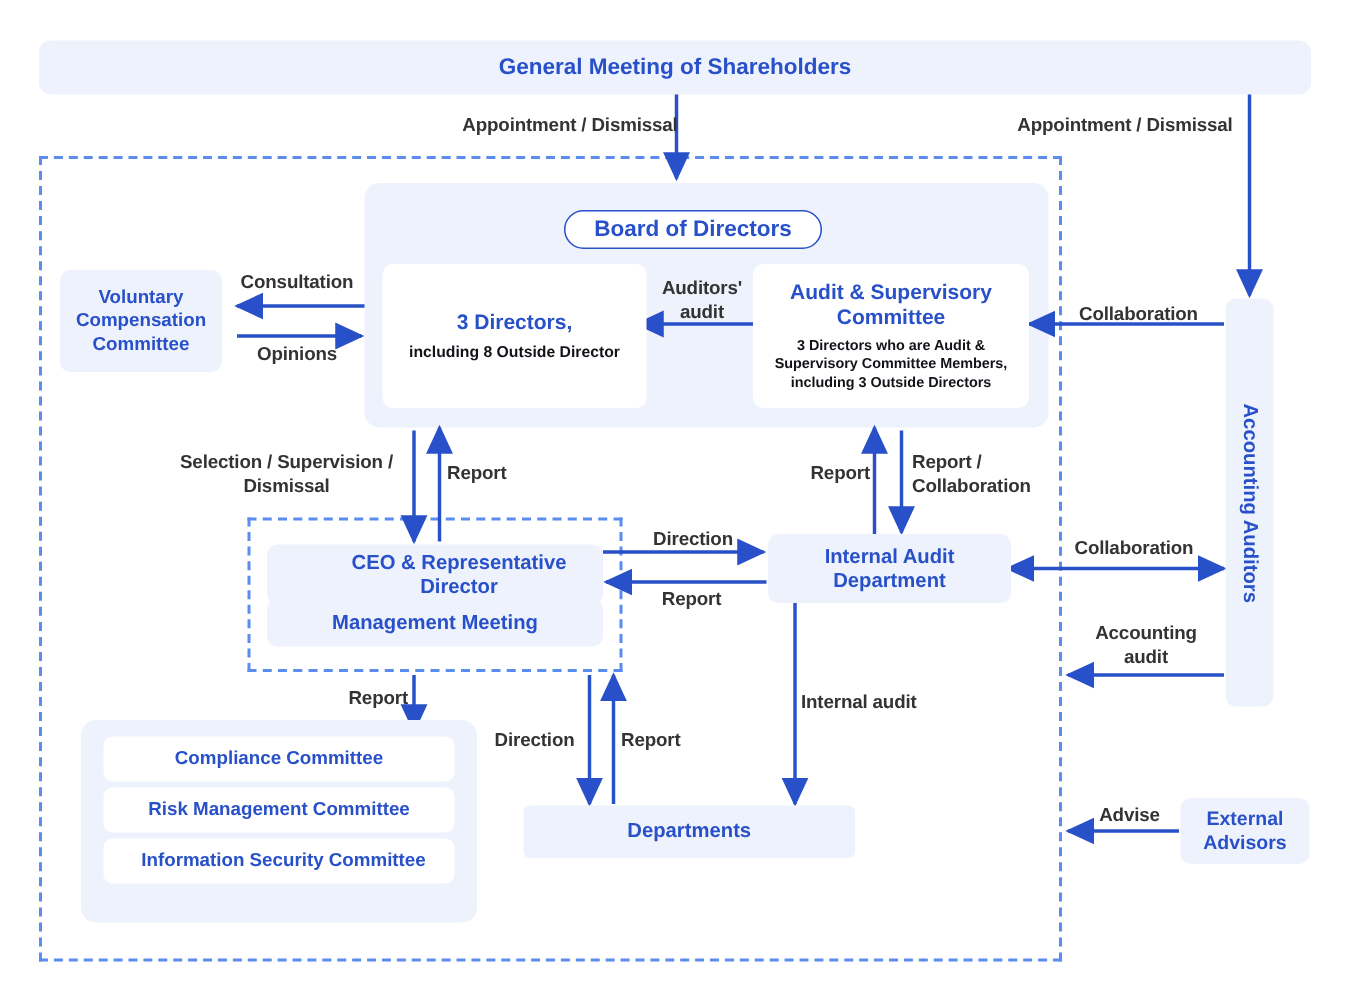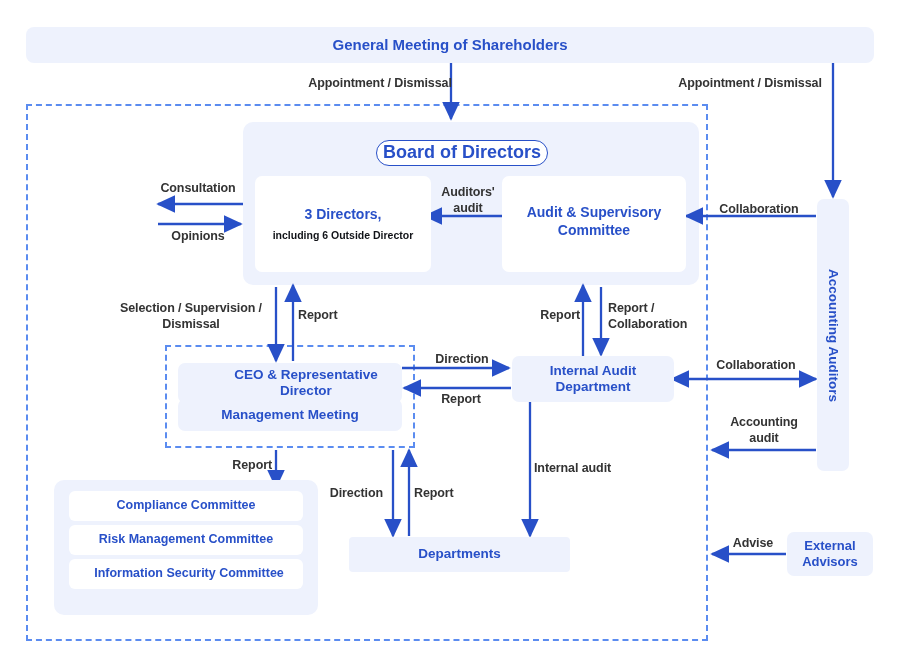--- a/index.html
+++ b/index.html
@@ -120,32 +120,36 @@
 
       <line x1="786" y1="554" x2="712" y2="554" marker-end="url(#ah)"></line>
     </g>
   </svg>
 
   <div class="node" style="left:26px; top:27px; width:848px; height:36px;">
     <span class="title" style="font-size:15px;">General Meeting of Shareholders</span>
   </div>
 
   <div class="node" style="left:376px; top:140px; width:172px; height:26px; background:#ffffff; border:1.8px solid #2850c8; border-radius:14px;">
-    <span class="title" style="font-size:18px;text-align:center;">Board of Directors</span>
+    <span class="title" style="font-size:15px;text-align:center;">Board of Directors</span>
   </div>
 
   <div class="node" style="left:255px; top:176px; width:176px; height:96px; background:#ffffff; border-radius:7px; padding:4px 8px;">
     <span class="title" style="font-size:14px; margin-bottom:6px;">3 Directors,</span>
-    <span class="sub" style="font-size:10.5px;">including 6 Outside Director</span>
+    <span class="sub" style="font-size:10.5px;">including 8 Outside Director</span>
   </div>
 
   <div class="node" style="left:502px; top:176px; width:184px; height:96px; background:#ffffff; border-radius:7px; padding:8px 9px;">
     <span class="title" style="font-size:14px; margin-bottom:5px;">Audit &amp; Supervisory Committee</span>
-  </div>
-
+    <span class="sub" style="font-size:9.6px;">3 Directors who are Audit &amp; Supervisory Committee Members, including 3 Outside Directors</span>
+  </div>
+
+  <div class="node" style="left:40px; top:180px; width:108px; height:68px; border-radius:7px;">
+    <span class="title" style="font-size:12.5px;">Voluntary Compensation Committee</span>
+  </div>
 
   <div class="node" style="left:178px; top:363px; width:224px; height:40px; border-radius:7px;padding-left:32px;">
     <span class="title" style="font-size:13.5px;">CEO &amp; Representative Director</span>
   </div>
 
   <div class="node" style="left:178px; top:399px; width:224px; height:32px; border-radius:7px;">
     <span class="title" style="font-size:13.5px;text-align:center;">Management Meeting</span>
   </div>
 
   <div class="node" style="left:512px; top:356px; width:162px; height:46px; border-radius:7px;">

